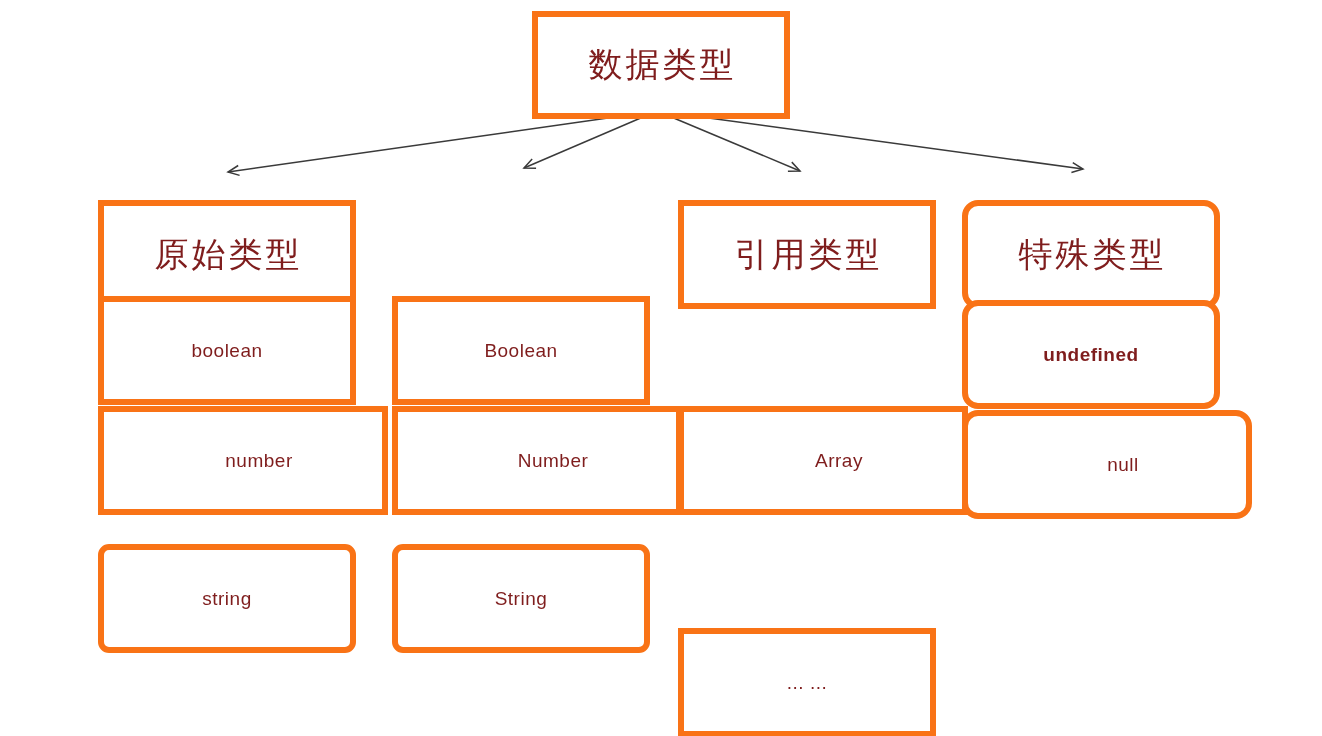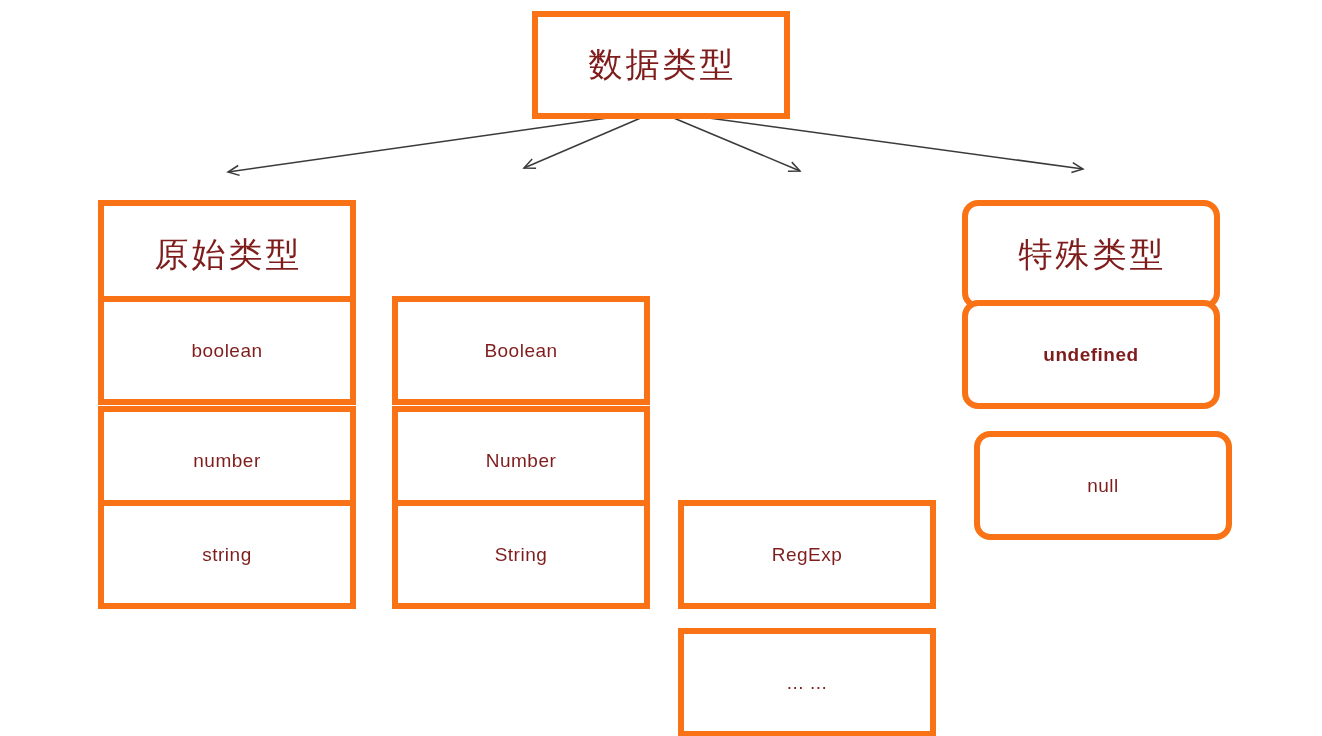--- a/index.html
+++ b/index.html
@@ -45,25 +45,25 @@
     font-size: 19px;
     letter-spacing: 0.5px;
   }
   .root  { left: 532px; top: 11px;  width: 246px; height: 96px; }
   .col1  { left: 98px;  }
   .col2  { left: 392px; }
   .col3  { left: 678px; }
   .col4  { left: 962px; border-radius: 16px; }
   .rowh  { top: 171px; margin-top: 29px; }
   .row1  { top: 296px; }
-  .row2  { top: 406px; }
-  .row3  { top: 500px; }
+  .row2  { top: 406px; padding-left: 32px; }
+  .row3  { top: 544px; border-radius: 11px; }
   .row4  { top: 628px; }
   .col4.row1 { top: 300px; font-weight: bold; }
-  .col4.row2 { top: 431px; margin-left: 12px; }
+  .col4.row2 { top: 410px; }
 </style>
 </head>
 <body>
 
 <div class="canvas">
 
   <svg class="edges" viewBox="0 0 1322 736">
     <defs>
       <marker id="openArrow" markerWidth="16" markerHeight="14" refX="13" refY="7" orient="auto" markerUnits="userSpaceOnUse">
         <path d="M2,2 L13,7 L2,12" fill="none" stroke="#3a3a3a" stroke-width="1.5"></path>
@@ -79,20 +79,21 @@
 
   <div class="node cjk col1 rowh">原始类型</div>
   <div class="node latin col1 row1">boolean</div>
   <div class="node latin col1 row2">number</div>
   <div class="node latin col1 row3">string</div>
 
   <div class="node latin col2 row1">Boolean</div>
   <div class="node latin col2 row2">Number</div>
   <div class="node latin col2 row3">String</div>
 
-  <div class="node latin col3 row3">RegExp</div>
+  <div class="node cjk col3 rowh">引用类型</div>
+  <div class="node latin col3 row2">Array</div>
   <div class="node latin col3 row4">... ...</div>
 
   <div class="node cjk col4 rowh">特殊类型</div>
   <div class="node latin col4 row1">undefined</div>
   <div class="node latin col4 row2">null</div>
 
 </div>
 
 </body></html>

